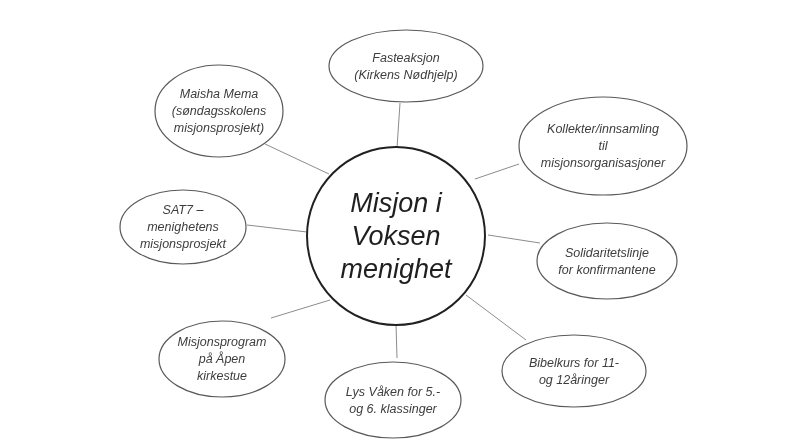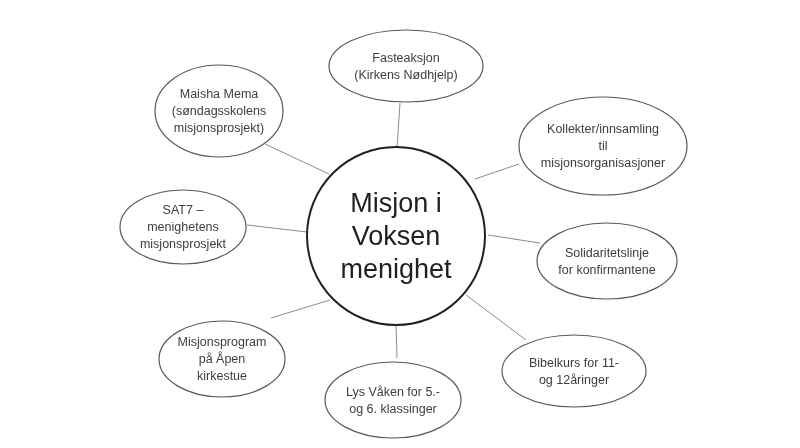--- a/index.html
+++ b/index.html
@@ -9,20 +9,21 @@
     width: 800px;
     height: 448px;
     overflow: hidden;
     font-family: "Liberation Sans", sans-serif;
   }
   .stage {
     position: relative;
     width: 800px;
     height: 448px;
     background: #ffffff;
+    font-style: italic;
   }
   svg { display: block; }
   svg text {
     font-family: "Liberation Sans", sans-serif;
   }
 </style>
 </head>
 <body>
 
 <div class="stage">

